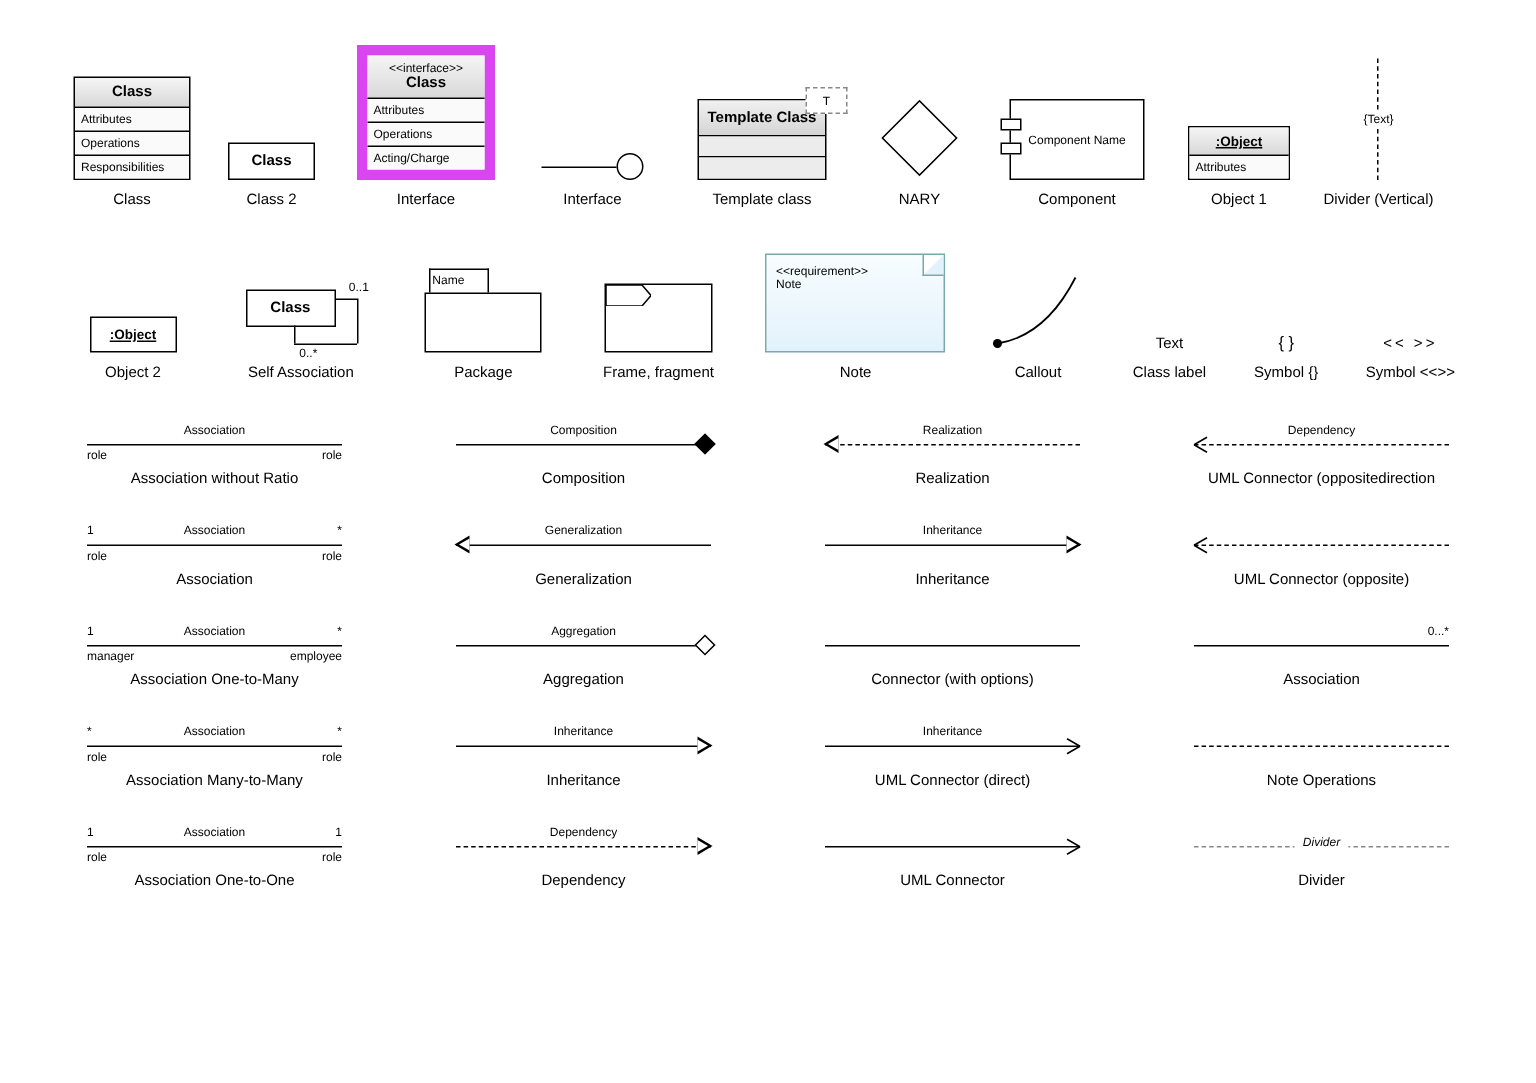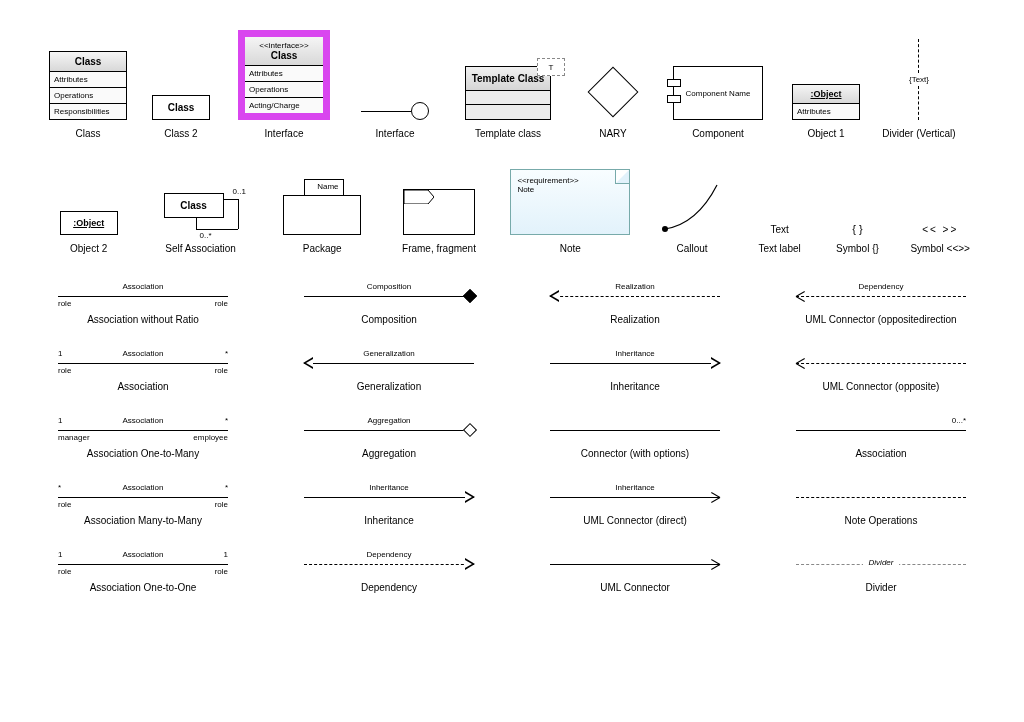--- a/index.html
+++ b/index.html
@@ -78,21 +78,21 @@
   .self-class{position:absolute; top:8px; left:8px; width:60px; border:1px solid #000; padding:6px 4px; text-align:center; font-weight:bold;}
   .self-l1{position:absolute; left:68px; top:14px; width:14px; height:1px; background:#000;}
   .self-l2{position:absolute; left:82px; top:14px; width:1px; height:30px; background:#000;}
   .self-l3{position:absolute; left:40px; top:44px; width:42px; height:1px; background:#000;}
   .self-l4{position:absolute; left:40px; top:32px; width:1px; height:12px; background:#000;}
   .self-top{position:absolute; left:77px; top:2px; font-size:8px;}
   .self-bot{position:absolute; left:44px; top:46px; font-size:8px;}
 
   
   .pkg-wrap{width:78px;}
-  .pkg-tab{width:40px; height:16px; border:1px solid #000; border-bottom:none; margin-left:21px; font-size:8px; padding:2px 12px;}
+  .pkg-tab{width:40px; height:16px; border:1px solid #000; border-bottom:none; margin-left:3px; font-size:8px; padding:2px 1px;}
   .pkg-body{width:78px; height:40px; border:1px solid #000;}
 
   
   .frame{ position:relative; width:72px; height:46px; border:1px solid #000;}
 
   
   .note{position:relative; width:120px; height:66px; background:linear-gradient(#f8fdff,#e2f2fb); border:1px solid #7aa; padding:6px; font-size:8px;}
   .note-fold{position:absolute; top:0; right:0; width:14px; height:14px; background:linear-gradient(135deg,#fff 49%,#e2f2fb 51%); border-left:1px solid #7aa; border-bottom:1px solid #7aa;}
 
   
@@ -276,21 +276,21 @@
   <div class="cell" style="width:100px">
     <svg class="callout-svg" width="70" height="56">
       <path d="M8 50 Q 40 45 60 6" fill="none" stroke="#000" stroke-width="1.2"></path>
       <circle cx="8" cy="50" r="3" fill="#000"></circle>
     </svg>
     <div class="cell-label">Callout</div>
   </div>
 
   <div class="cell" style="width:80px">
     <div class="txt-plain">Text</div>
-    <div class="cell-label">Text label</div>
+    <div class="cell-label">Class label</div>
   </div>
 
   <div class="cell" style="width:80px">
     <div class="braces">{ }</div>
     <div class="cell-label">Symbol {}</div>
   </div>
 
   <div class="cell" style="width:90px">
     <div class="guill">&lt;&lt;  &gt;&gt;</div>
     <div class="cell-label">Symbol &lt;&lt;&gt;&gt;</div>

